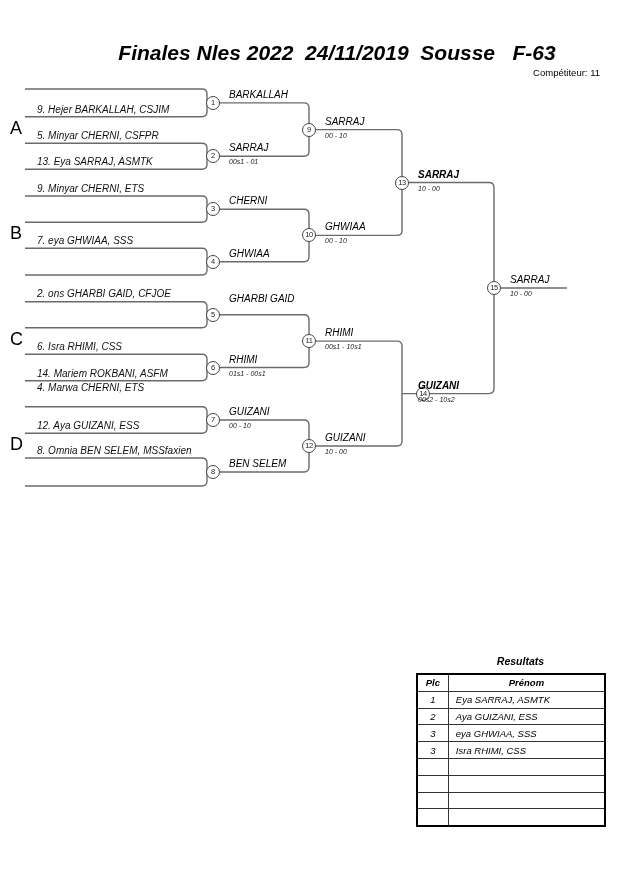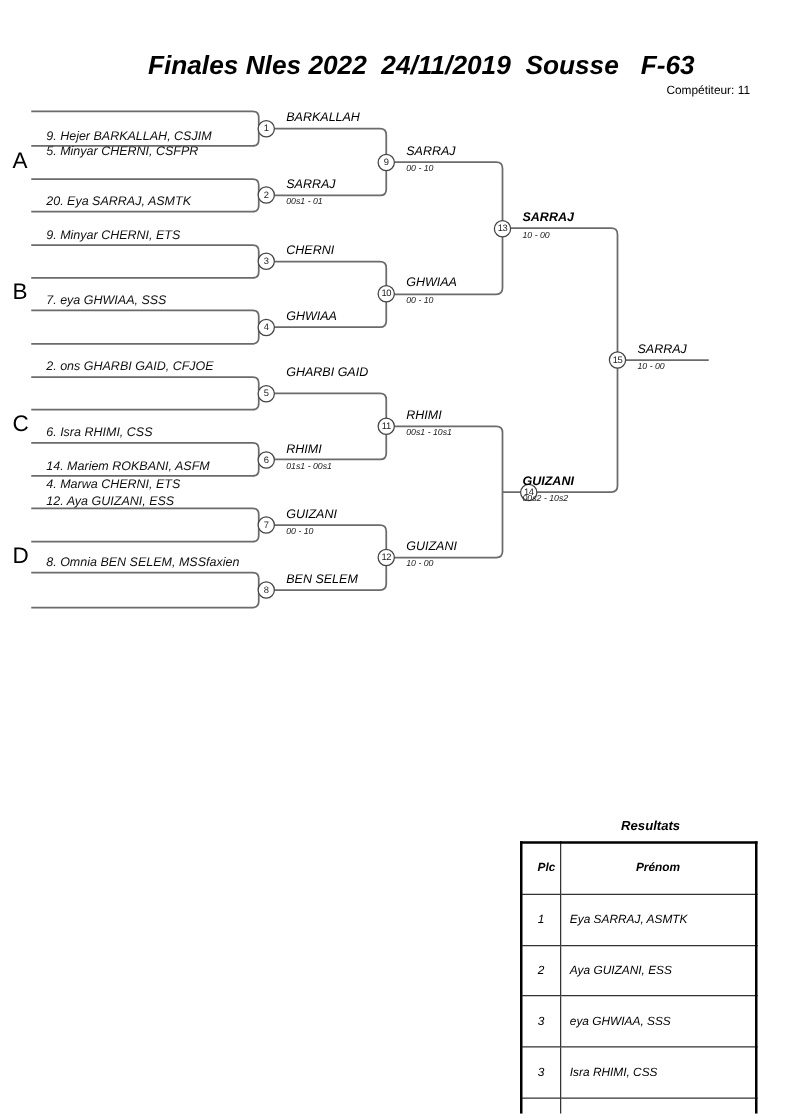--- a/index.html
+++ b/index.html
@@ -17,21 +17,21 @@
           color:#222;letter-spacing:-0.3px;}
   .winner{position:absolute;font-style:italic;font-size:10px;line-height:12px;color:#000;white-space:nowrap;}
   .winner.bold{font-weight:bold;}
   .score{position:absolute;font-style:italic;font-size:7px;line-height:8px;color:#222;white-space:nowrap;}
   .results{position:absolute;left:416px;top:655px;width:209px;}
   .results-title{text-align:center;font-style:italic;font-weight:bold;font-size:10.5px;
                  color:#000;margin-bottom:6px;}
   table.res{border-collapse:collapse;width:190px;table-layout:fixed;
             border:2px solid #000;}
   table.res col.c1{width:31px;} table.res col.c2{width:155px;}
-  table.res th,table.res td{border:1px solid #333;height:15.8px;padding:12px;
+  table.res th,table.res td{border:1px solid #333;height:15.8px;padding:0;
             font-style:italic;font-size:9.5px;color:#000;overflow:hidden;white-space:nowrap;}
   table.res th{font-weight:bold;text-align:center;}
   table.res td.plc{text-align:center;}
   table.res td.nm{text-align:left;padding-left:7px;}
 </style>
 </head>
 <body>
 
 <div class="page">
 
@@ -63,29 +63,29 @@
       <path d="M 494 288 H 567"></path>
     </g>
   </svg>
 
   <div class="group" style="top:118.6px;">A</div>
   <div class="group" style="top:224.4px;">B</div>
   <div class="group" style="top:330.1px;">C</div>
   <div class="group" style="top:435px;">D</div>
 
   <div class="entry" style="top:104px;">9. Hejer BARKALLAH, CSJIM</div>
-  <div class="entry" style="top:116px;">5. Minyar CHERNI, CSFPR</div>
-  <div class="entry" style="top:156px;">20. Eya SARRAJ, ASMTK</div>
+  <div class="entry" style="top:130px;">5. Minyar CHERNI, CSFPR</div>
+  <div class="entry" style="top:156px;">13. Eya SARRAJ, ASMTK</div>
   <div class="entry" style="top:183px;">9. Minyar CHERNI, ETS</div>
   <div class="entry" style="top:235px;font-style:italic;">7. eya GHWIAA, SSS</div>
   <div class="entry" style="top:288px;">2. ons GHARBI GAID, CFJOE</div>
   <div class="entry" style="top:341px;">6. Isra RHIMI, CSS</div>
   <div class="entry" style="top:368px;">14. Mariem ROKBANI, ASFM</div>
   <div class="entry" style="top:382px;">4. Marwa CHERNI, ETS</div>
-  <div class="entry" style="top:396px;">12. Aya GUIZANI, ESS</div>
+  <div class="entry" style="top:420px;">12. Aya GUIZANI, ESS</div>
   <div class="entry" style="top:445px;">8. Omnia BEN SELEM, MSSfaxien</div>
 
   <div class="circle" style="left:206px;top:95.9px;">1</div>
   <div class="circle" style="left:206px;top:149.3px;">2</div>
   <div class="circle" style="left:206px;top:202.2px;">3</div>
   <div class="circle" style="left:206px;top:254.7px;">4</div>
   <div class="circle" style="left:206px;top:307.7px;">5</div>
   <div class="circle" style="left:206px;top:360.5px;">6</div>
   <div class="circle" style="left:206px;top:413px;">7</div>
   <div class="circle" style="left:206px;top:465px;">8</div>

